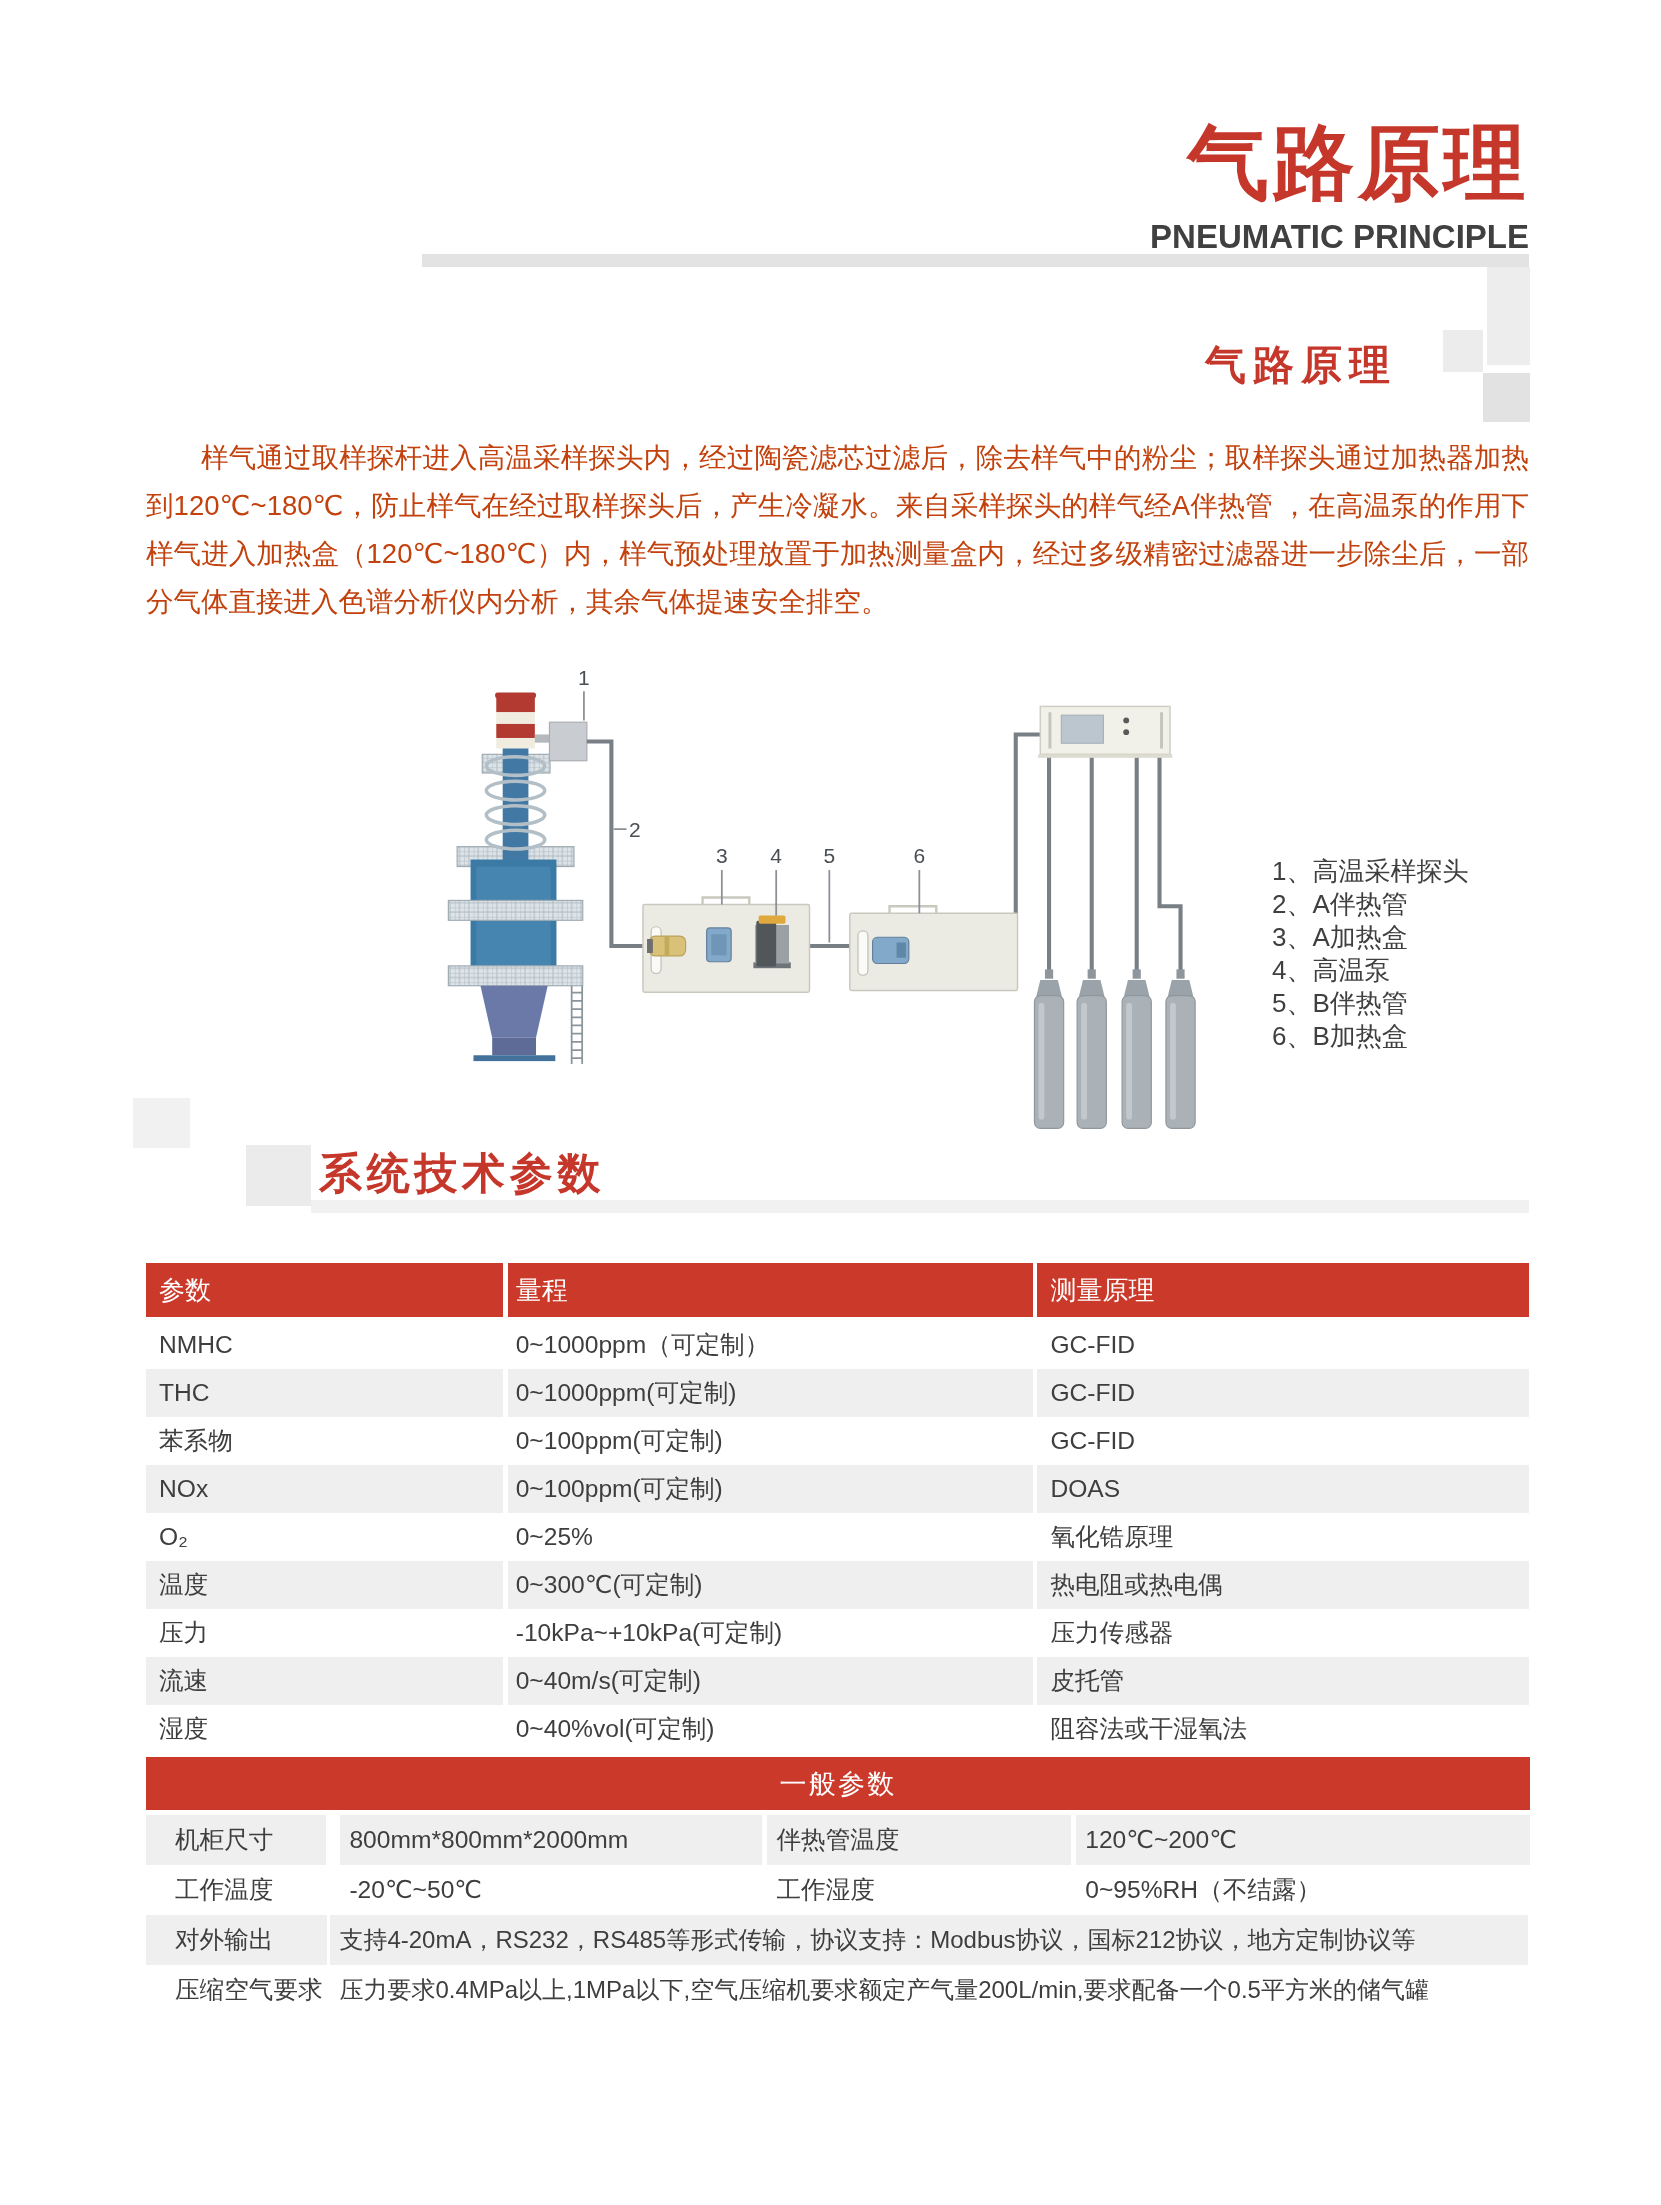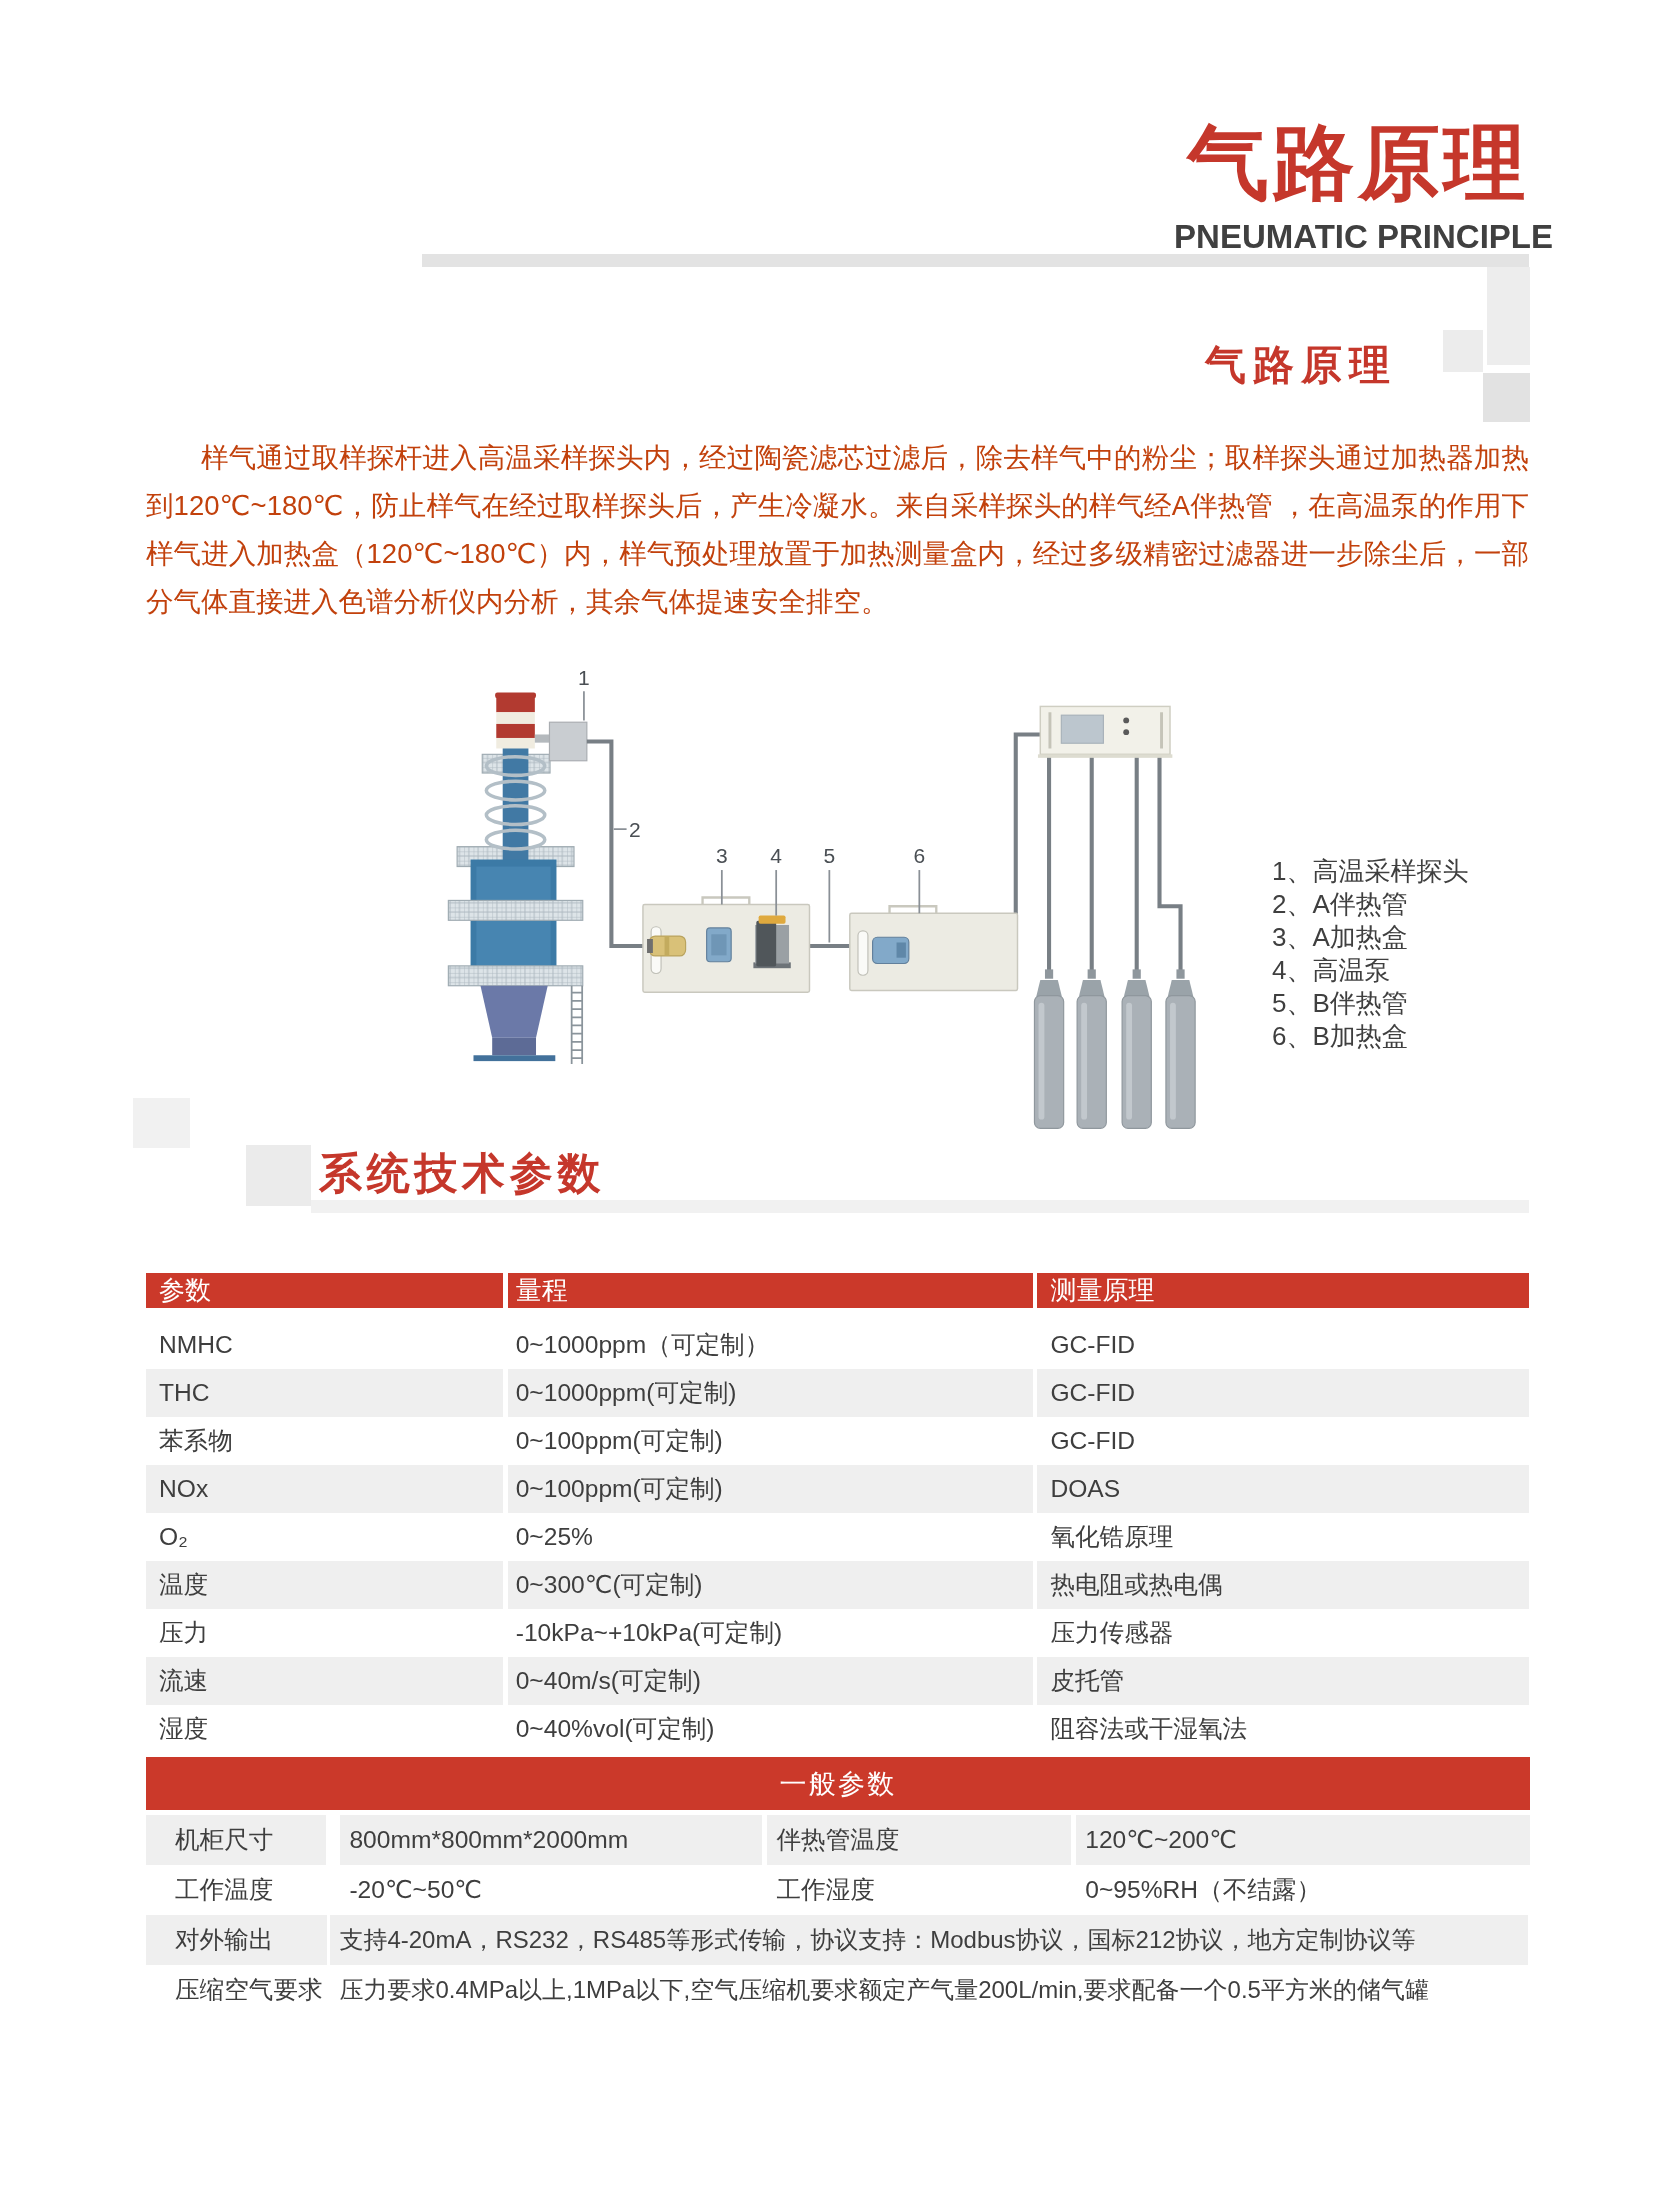--- a/index.html
+++ b/index.html
@@ -12,21 +12,21 @@
 
   
   .title-cn{
     left:0;top:117px;width:1529px;text-align:right;
     font-family:"Liberation Serif","DejaVu Serif",serif;
     font-size:82px;line-height:94px;letter-spacing:3.5px;
     color:#c5372b;font-weight:700;
   }
   .title-en{
     left:0;top:218px;width:1529px;text-align:right;
-    font-size:33px;font-weight:700;color:#404040;letter-spacing:0px;margin-left:24px;
+    font-size:33px;font-weight:700;color:#404040;letter-spacing:0px;
   }
   .deco-bar-top{left:422px;top:254px;width:1107px;height:13px;background:#e3e3e3;}
   .deco-block-r1{left:1487px;top:267px;width:43px;height:98px;background:#ededed;}
   .sub-title{
     left:1205px;top:338px;width:246px;text-align:left;
     font-size:41px;letter-spacing:7px;color:#c5372b;font-weight:700;
     font-family:"Liberation Serif","DejaVu Serif",serif;
   }
   .deco-sq-a{left:1443px;top:330px;width:40px;height:42px;background:#ececec;}
   .deco-sq-b{left:1483px;top:373px;width:47px;height:49px;background:#e2e2e2;}
@@ -50,21 +50,21 @@
   .deco-sq-s1{left:246px;top:1145px;width:65px;height:61px;background:#ebebeb;}
   .deco-strip-s{left:311px;top:1200px;width:1218px;height:13px;background:#f1f1f1;}
   .section-title{
     left:319px;top:1145px;font-size:43px;letter-spacing:4.7px;
     color:#c5372b;font-weight:700;
   }
 
   
   .tables{left:146px;top:1263px;width:1384px;}
   .prow{display:flex;height:48px;}
-  .phead{height:54px;margin-bottom:3.5px;align-items:center;}
+  .phead{height:54px;margin-bottom:3.5px;}
   .pc{display:flex;align-items:center;padding-left:13px;box-sizing:border-box;font-size:24.6px;}
   .pc1{width:357px;}
   .pc2{width:525px;margin-left:4.7px;padding-left:8px;}
   .pc3{width:492px;margin-left:4.7px;}
   .hcell{background:#cb392a;color:#ffffff;font-size:26px;}
   .g .pc{background:#efefef;}
   .gen-bar{
     height:53px;margin-top:4.7px;margin-bottom:4.7px;background:#cb392a;
     display:flex;align-items:center;justify-content:center;
     color:#ffffff;font-size:27px;letter-spacing:2.3px;

